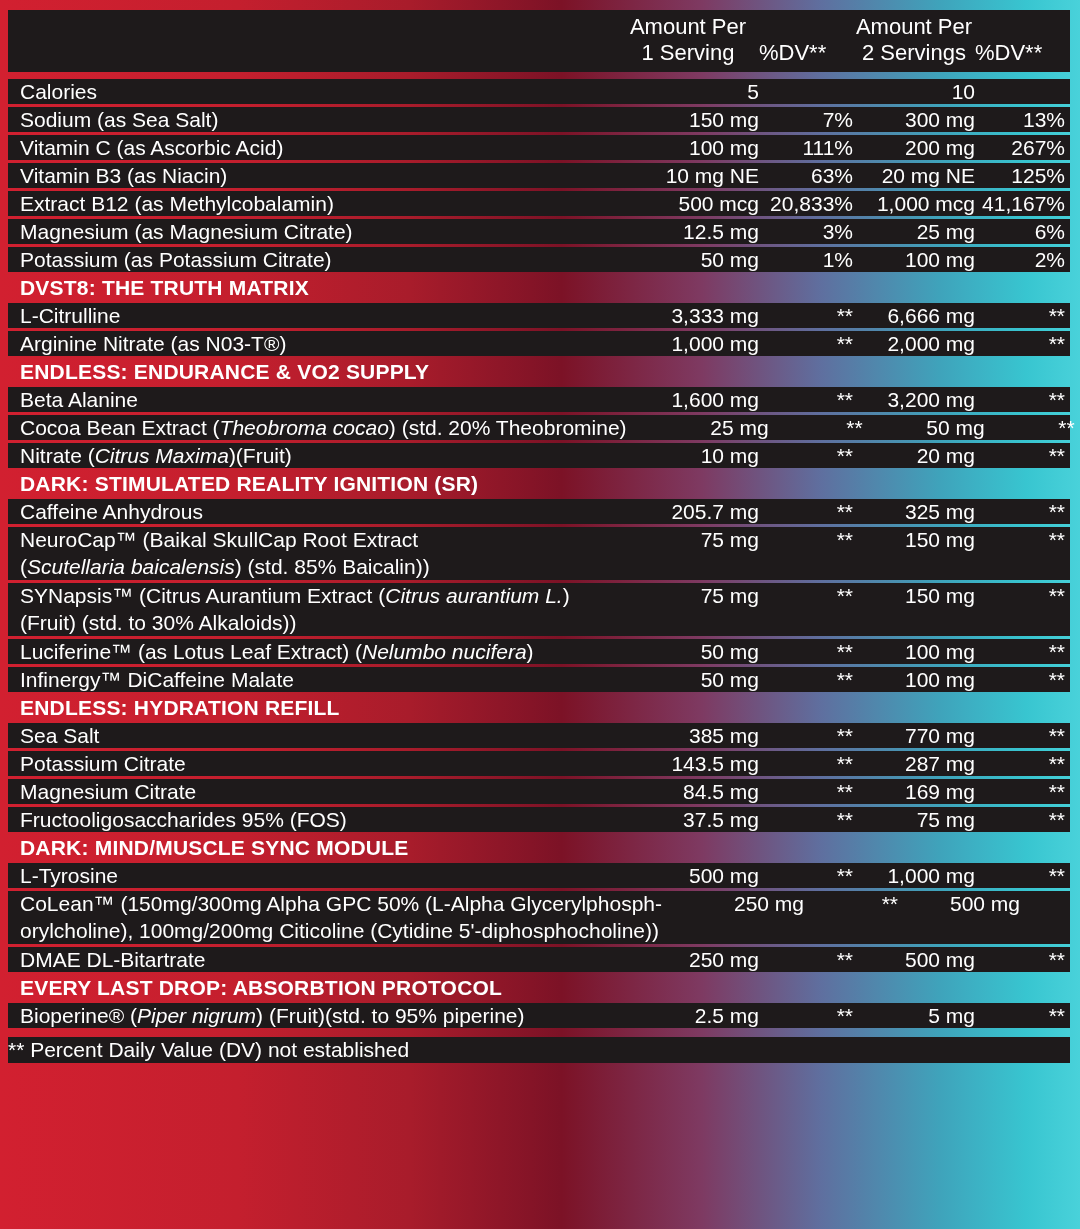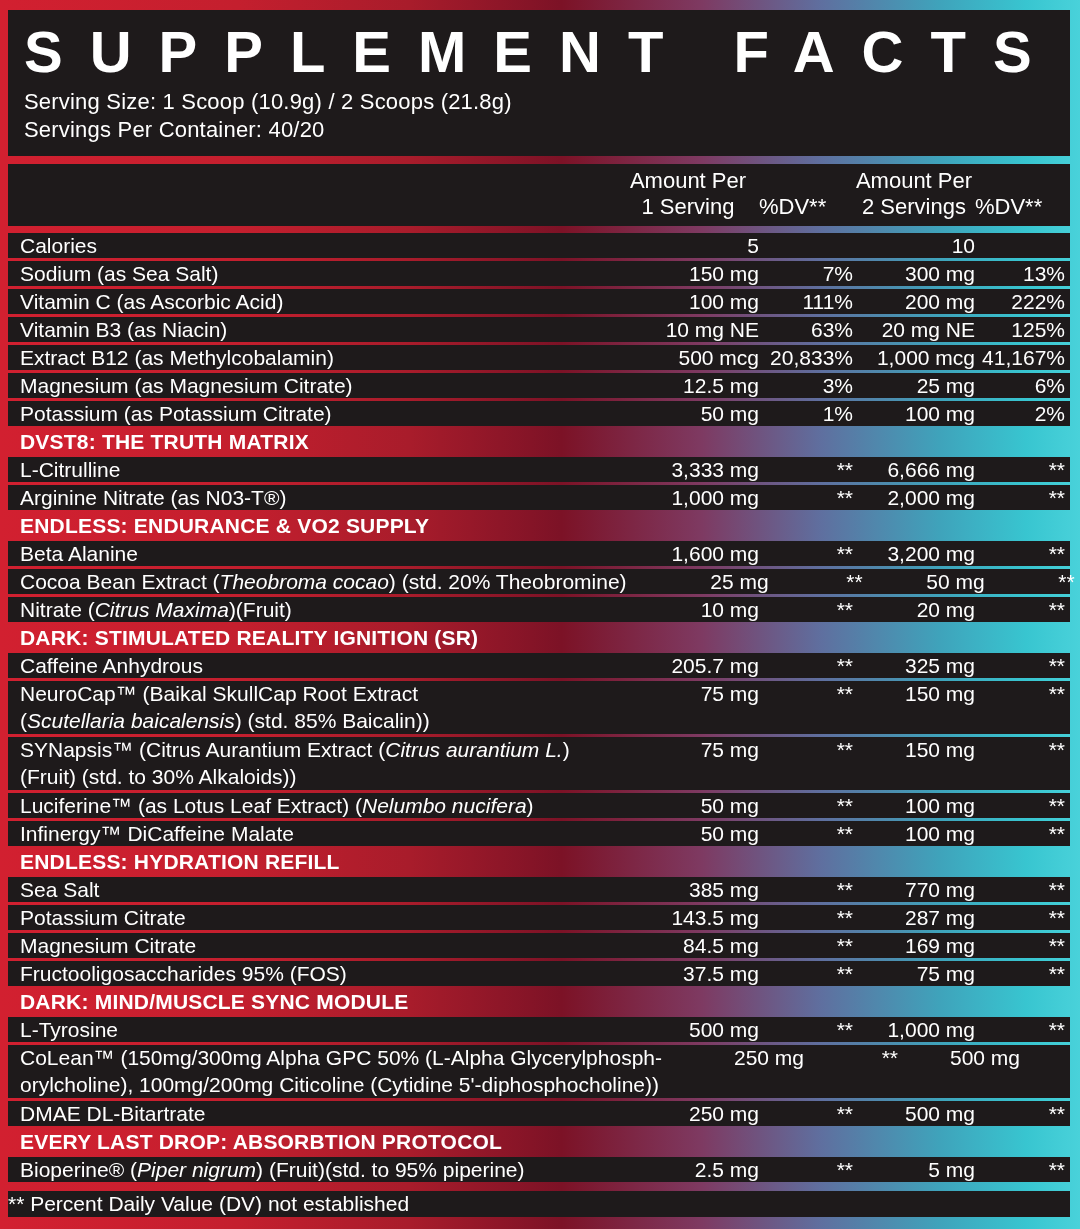--- a/index.html
+++ b/index.html
@@ -60,25 +60,20 @@
     background:var(--dark);
     font-size:21px;line-height:26px;height:26px;
     padding-left:0;margin-top:6px;
   }
 </style>
 </head>
 <body>
 
 <div class="label">
 
-  <div class="block title-block">
-    <div class="title">SUPPLEMENT FACTS</div>
-    <div class="serving">Serving Size: 1 Scoop (10.9g) / 2 Scoops (21.8g)</div>
-    <div class="serving">Servings Per Container: 40/20</div>
-  </div>
 
   <div class="block grid cols-block">
     <div class="hc"></div>
     <div class="hc center">
       <div>Amount Per</div>
       <div>1 Serving</div>
     </div>
     <div class="hc right">
       <div>%DV**</div>
     </div>
@@ -110,21 +105,21 @@
         <div class="cell val">300 mg</div>
         <div class="cell val">13%</div>
       </div>
       <div class="grid row">
         <div class="cell name">
           <div class="nl"><span>Vitamin C (as Ascorbic Acid)</span></div>
         </div>
         <div class="cell val">100 mg</div>
         <div class="cell val">111%</div>
         <div class="cell val">200 mg</div>
-        <div class="cell val">222%</div>
+        <div class="cell val">267%</div>
       </div>
       <div class="grid row">
         <div class="cell name">
           <div class="nl"><span>Vitamin B3 (as Niacin)</span></div>
         </div>
         <div class="cell val">10 mg NE</div>
         <div class="cell val">63%</div>
         <div class="cell val">20 mg NE</div>
         <div class="cell val">125%</div>
       </div>

